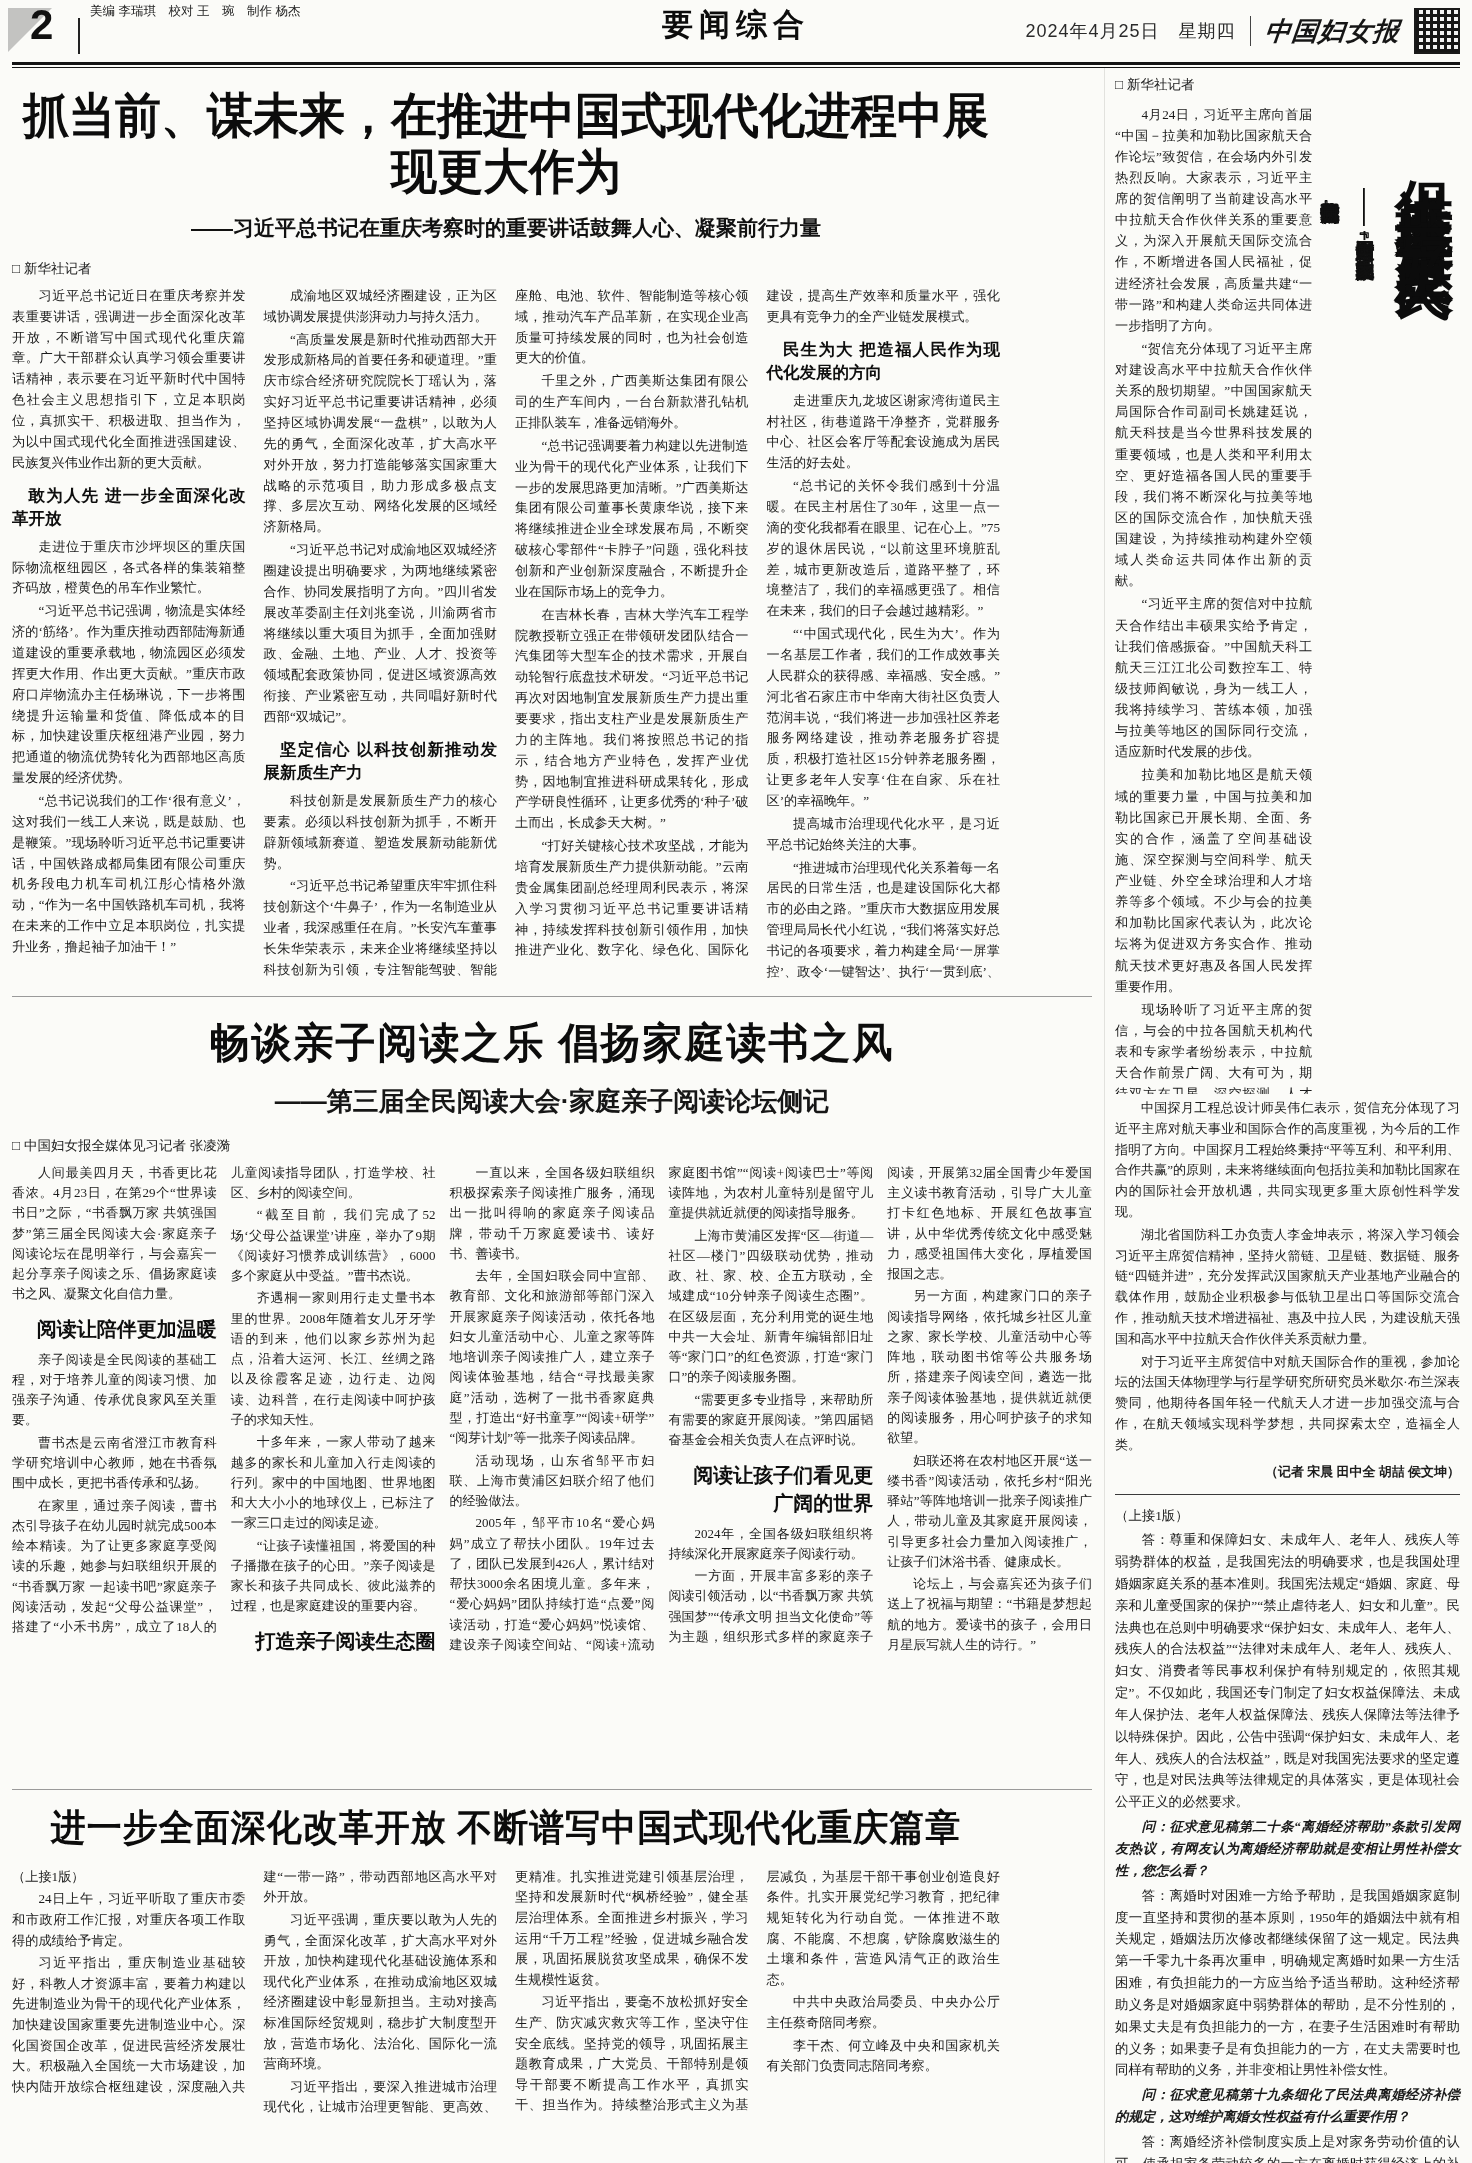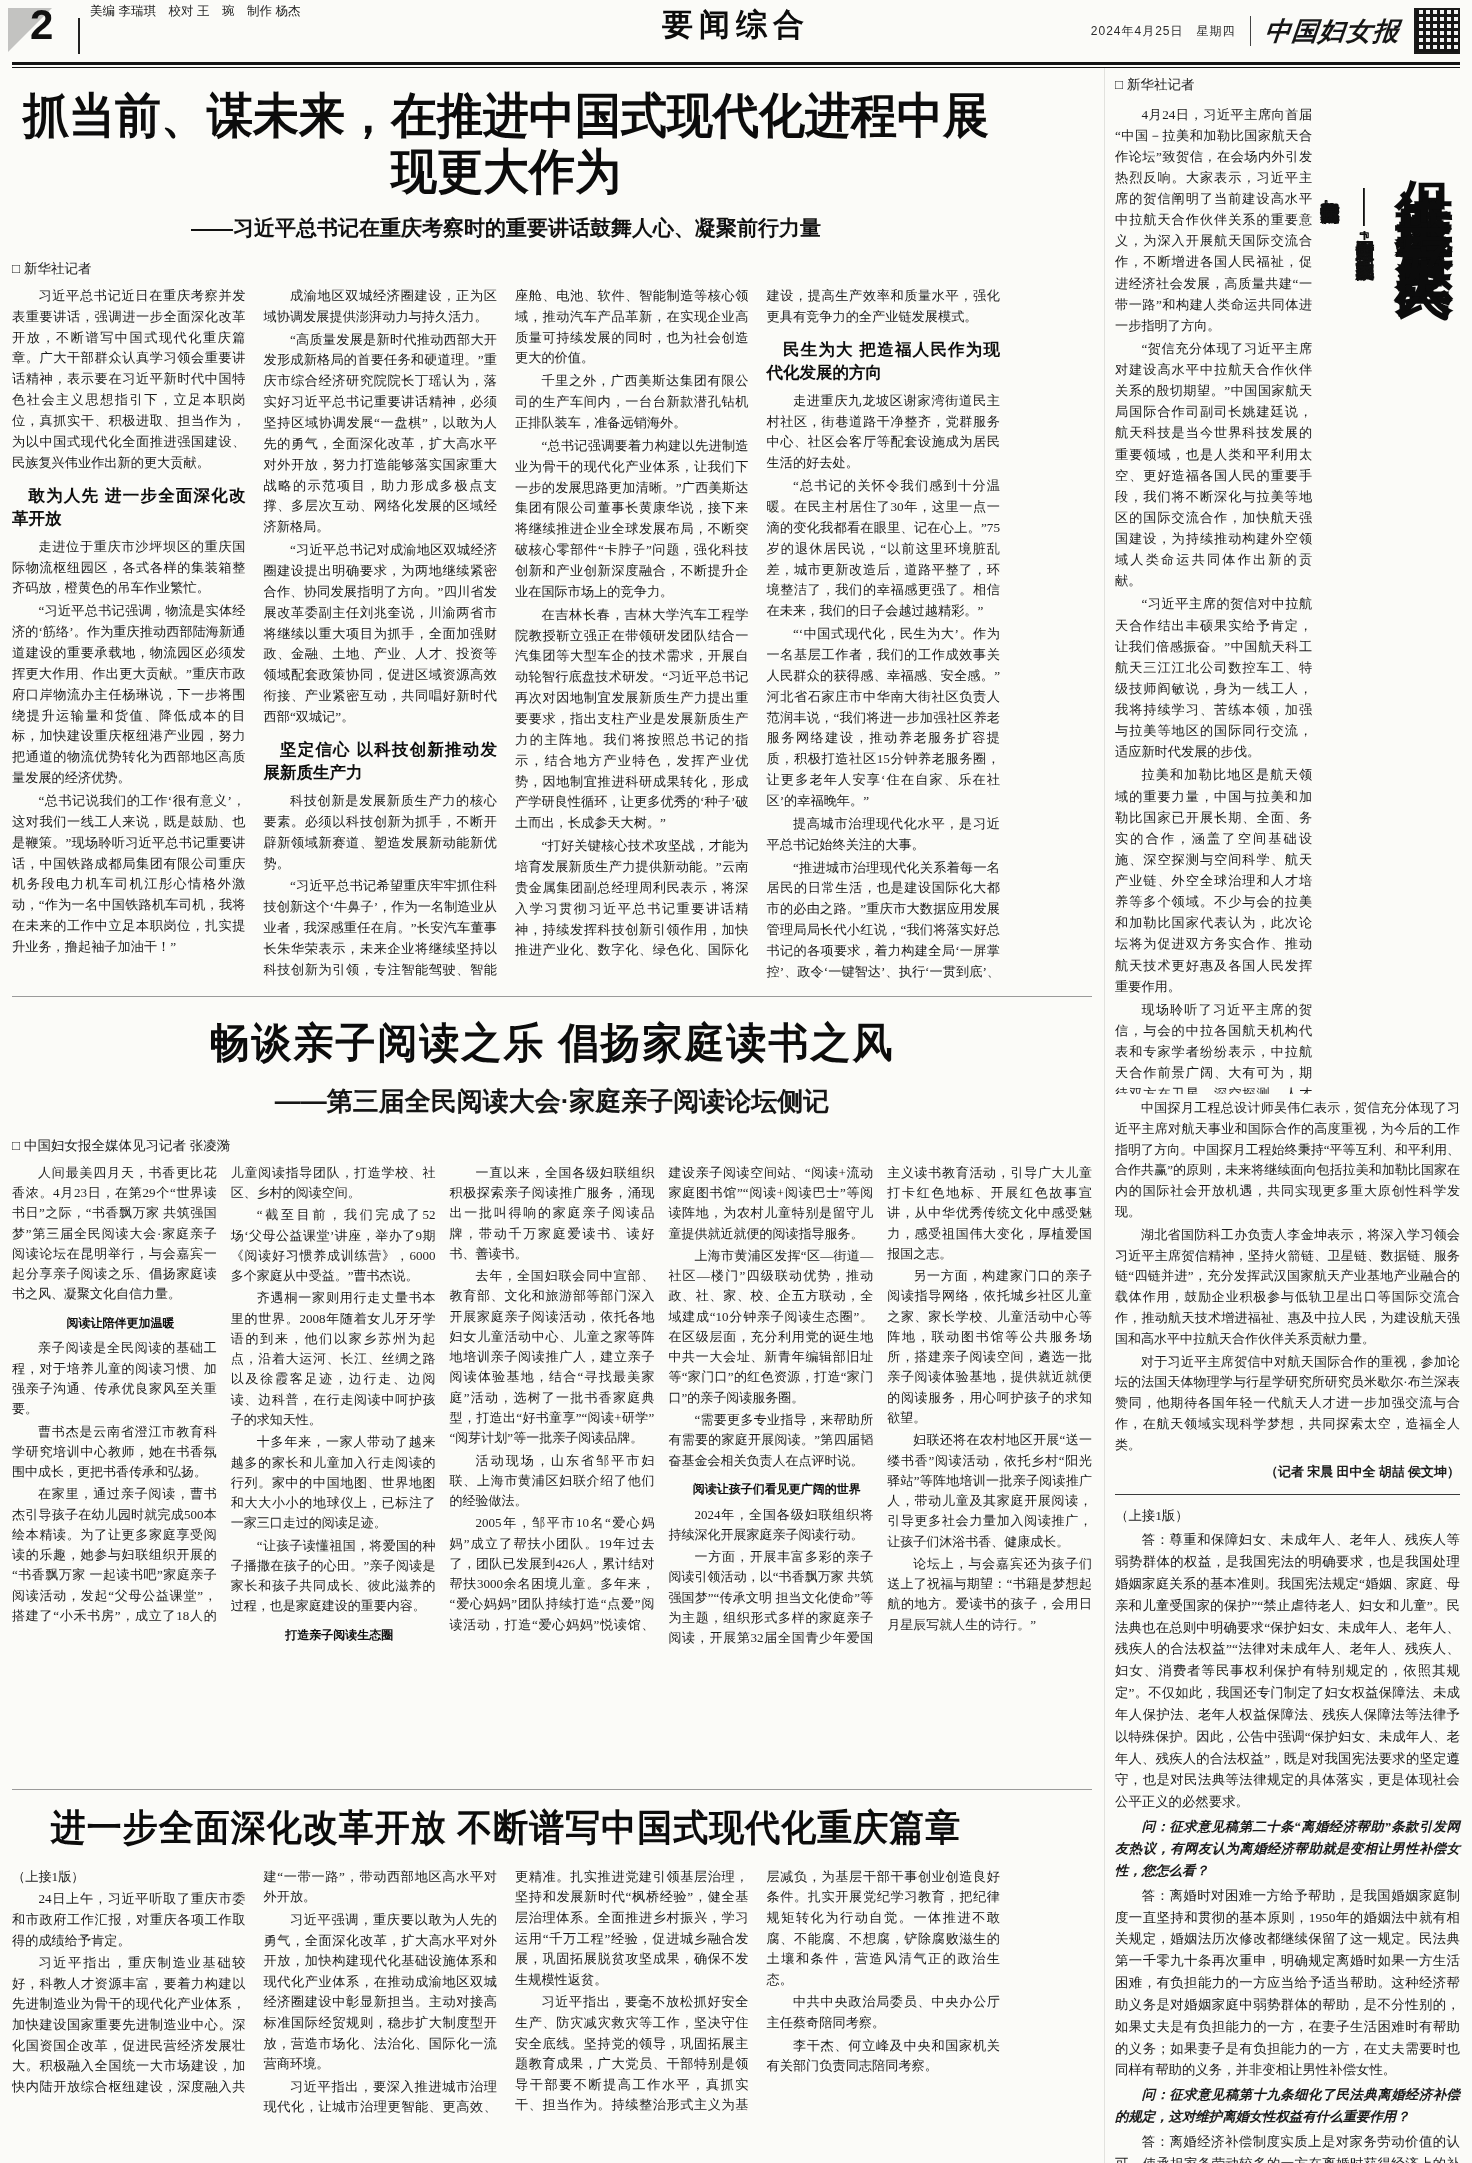--- a/index.html
+++ b/index.html
@@ -18,21 +18,21 @@
   
   .hdr{height:56px;display:flex;align-items:flex-end;justify-content:space-between;padding:0 2px 6px}
   .hdr-left{display:flex;align-items:flex-end;gap:10px}
   .corner{position:relative;width:56px;height:46px}
   .corner .tri{position:absolute;left:-4px;top:-2px;width:0;height:0;border-top:44px solid #c3c3c1;border-right:44px solid transparent}
   .corner .num{position:absolute;left:18px;top:-6px;font-family:var(--sans);font-weight:900;font-size:42px;color:#111;line-height:1}
   .hdr-bar{width:2px;height:36px;background:#222;margin-bottom:2px}
   .credits{font-family:var(--sans);font-size:12.5px;line-height:1.45;color:#222;white-space:pre}
   .section-title{position:absolute;left:50%;transform:translateX(-50%);top:4px;font-family:var(--serif);font-weight:900;font-size:31px;letter-spacing:6px;color:var(--ink-strong)}
   .hdr-right{display:flex;align-items:center;gap:14px;padding-bottom:2px}
-  .hdr-date{font-family:var(--sans);font-size:12px;color:#2a2a2a;letter-spacing:1px}
+  .hdr-date{font-family:var(--sans);font-size:18px;color:#2a2a2a;letter-spacing:1px}
   .hdr-thinbar{width:1.5px;height:30px;background:#444}
   .masthead{font-family:var(--serif);font-style:italic;font-weight:700;font-size:26px;color:#161616;transform:skewX(-6deg);letter-spacing:1px}
   .qr{width:46px;height:46px;border:2px solid #1a1a1a;background:
       repeating-linear-gradient(0deg,#161616 0 3px,transparent 3px 7px),
       repeating-linear-gradient(90deg,#161616 0 3px,#f2f2f2 3px 7px)}
   .hdr-rule{height:3px;background:#141414;margin:0 2px}
   .hdr-rule2{height:1px;background:#141414;margin:2px 2px 0}
 
   
   .grid{display:flex;gap:12px;padding:0 2px}
@@ -53,21 +53,21 @@
   .it-p{text-indent:2em;margin-bottom:2px}
   .it-h{font-family:var(--sans);font-weight:700;font-size:16.5px;line-height:1.4;margin:10px 0 7px;text-indent:1em;color:#0e0e0e}
   .it-tag{text-indent:0;margin-bottom:2px}
   .it-credit{text-indent:0;text-align:right;font-weight:700;margin-top:6px}
   .it-q{text-indent:2em;font-weight:700;font-style:italic;margin:3px 0}
 
   
   .a3-headline{font-family:var(--sans);font-weight:900;font-size:40px;text-align:center;letter-spacing:2px;color:var(--ink-strong);margin-top:18px;transform:scaleY(1.04)}
   .a3-sub{font-family:var(--sans);font-weight:700;font-size:26px;text-align:center;margin-top:14px;color:#161616}
   .a3-body{column-count:5;column-gap:14px;height:618px;overflow:hidden;font-size:13px;line-height:1.56;text-align:justify}
-  .a3 .it-h{font-size:12px;text-indent:0;text-align:center;padding-left:1em}
+  .a3 .it-h{font-size:20px;text-indent:0;text-align:right;padding-left:1em}
 
   
   .a4{padding-right:92px}
   .a4-headline{font-family:var(--sans);font-weight:900;font-size:35px;text-align:center;letter-spacing:1px;color:var(--ink-strong);margin-top:14px;transform:scaleY(1.05)}
   .a4-body{column-count:4;column-gap:18px;height:288px;overflow:hidden;font-size:13.2px;line-height:1.56;text-align:justify;margin-top:16px}
 
   
   .r-top{display:flex;height:1026px;overflow:hidden}
   .r-col{width:200px;font-size:13.2px;line-height:1.6;text-align:justify;overflow:hidden}
   .v-sub{width:72px;writing-mode:vertical-rl;font-family:var(--sans);font-weight:700;font-size:19px;line-height:1.85;padding-top:120px;color:#101010}

